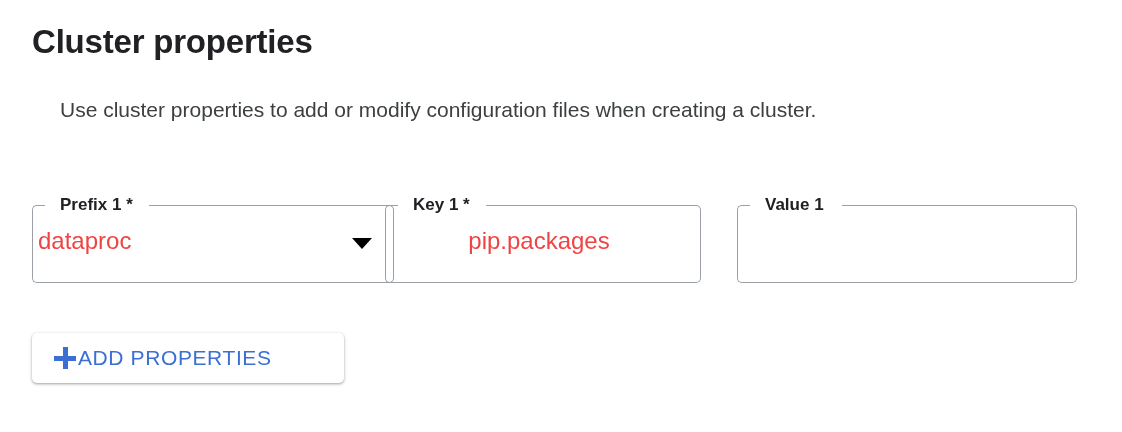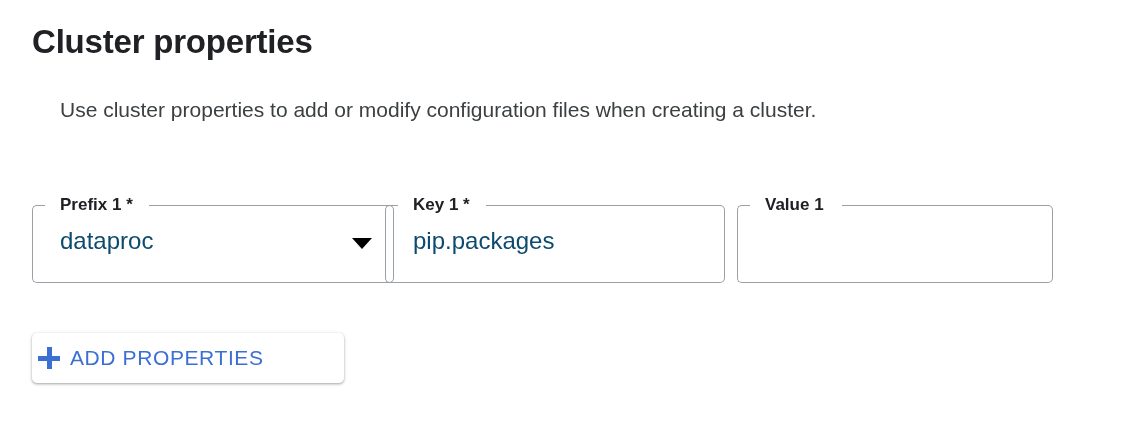--- a/index.html
+++ b/index.html
@@ -56,22 +56,22 @@
   }
 
   .field {
     position: absolute;
     top: 0;
     height: 78px;
     box-sizing: border-box;
   }
 
   .field-f1 { left: 32px;  width: 362px; }
-  .field-f2 { left: 385px; width: 340px; }
-  .field-f3 { left: 737px; width: 316px; }
+  .field-f2 { left: 385px; width: 316px; }
+  .field-f3 { left: 737px; width: 340px; }
 
   
   .notch-outline {
     position: absolute;
     inset: 0;
     pointer-events: none;
     display: flex;
     align-items: stretch;
   }
   .notch-leading {
@@ -103,33 +103,33 @@
     font-weight: 700;
     color: #202124;
     background: #ffffff;
     padding: 0 4px;
     white-space: nowrap;
     z-index: 2;
   }
 
   .field-value {
     position: absolute;
-    left: 28px;
+    left: 6px;
     right: 46px;
     top: 20px;
     font-size: 24px;
     line-height: 32px;
     font-weight: 400;
-    color: #0c4a6e;
+    color: #ef4444;
     white-space: nowrap;
     overflow: hidden;
     text-overflow: clip;
   }
   .field-f2 .field-value,
-  .field-f3 .field-value { right: 14px; }
+  .field-f3 .field-value { right: 14px; text-align: center; }
 
   .select-arrow {
     position: absolute;
     right: 22px;
     top: 33px;
     width: 0;
     height: 0;
     border-left: 10px solid transparent;
     border-right: 10px solid transparent;
     border-top: 11px solid #000000;
@@ -139,22 +139,22 @@
   
   .add-button {
     position: absolute;
     left: 32px;
     top: 333px;
     width: 312px;
     height: 50px;
     box-sizing: border-box;
     display: flex;
     align-items: center;
-    gap: 10px;
-    padding: 0 6px;
+    gap: 2px;
+    padding: 0 22px;
     background: #ffffff;
     border: none;
     border-radius: 5px;
     box-shadow: 0 1px 2px 0 rgba(60,64,67,0.30),
                 0 1px 3px 1px rgba(60,64,67,0.15);
     cursor: pointer;
     font-family: inherit;
   }
   .plus-icon {
     position: relative;

